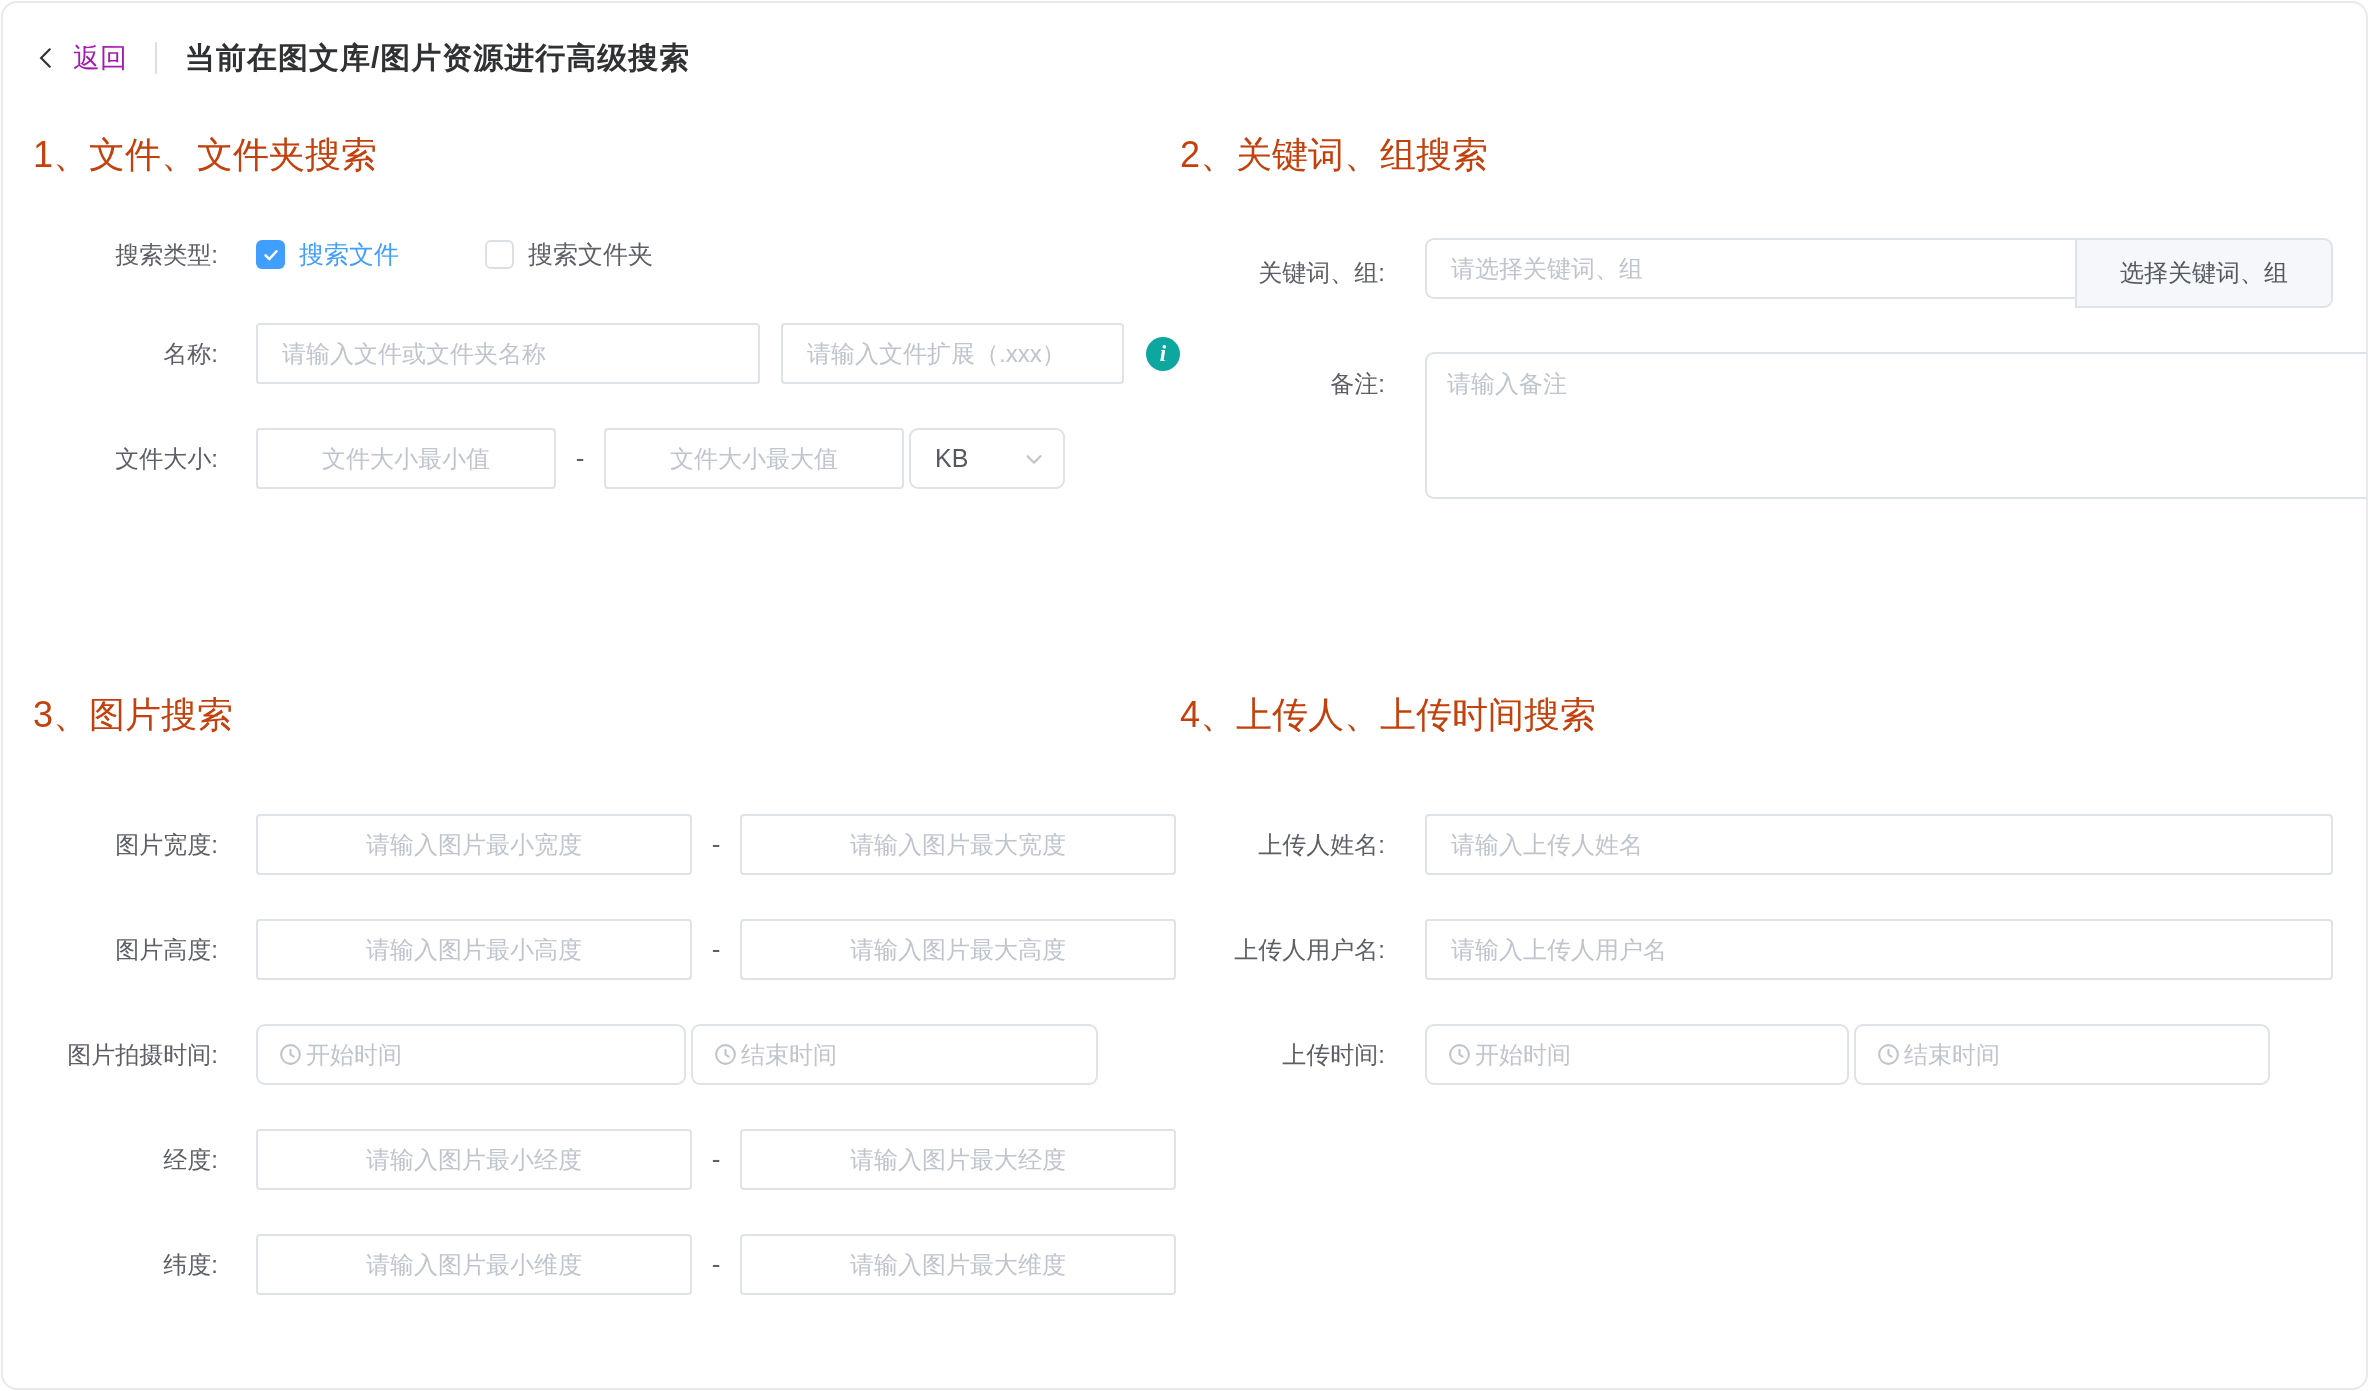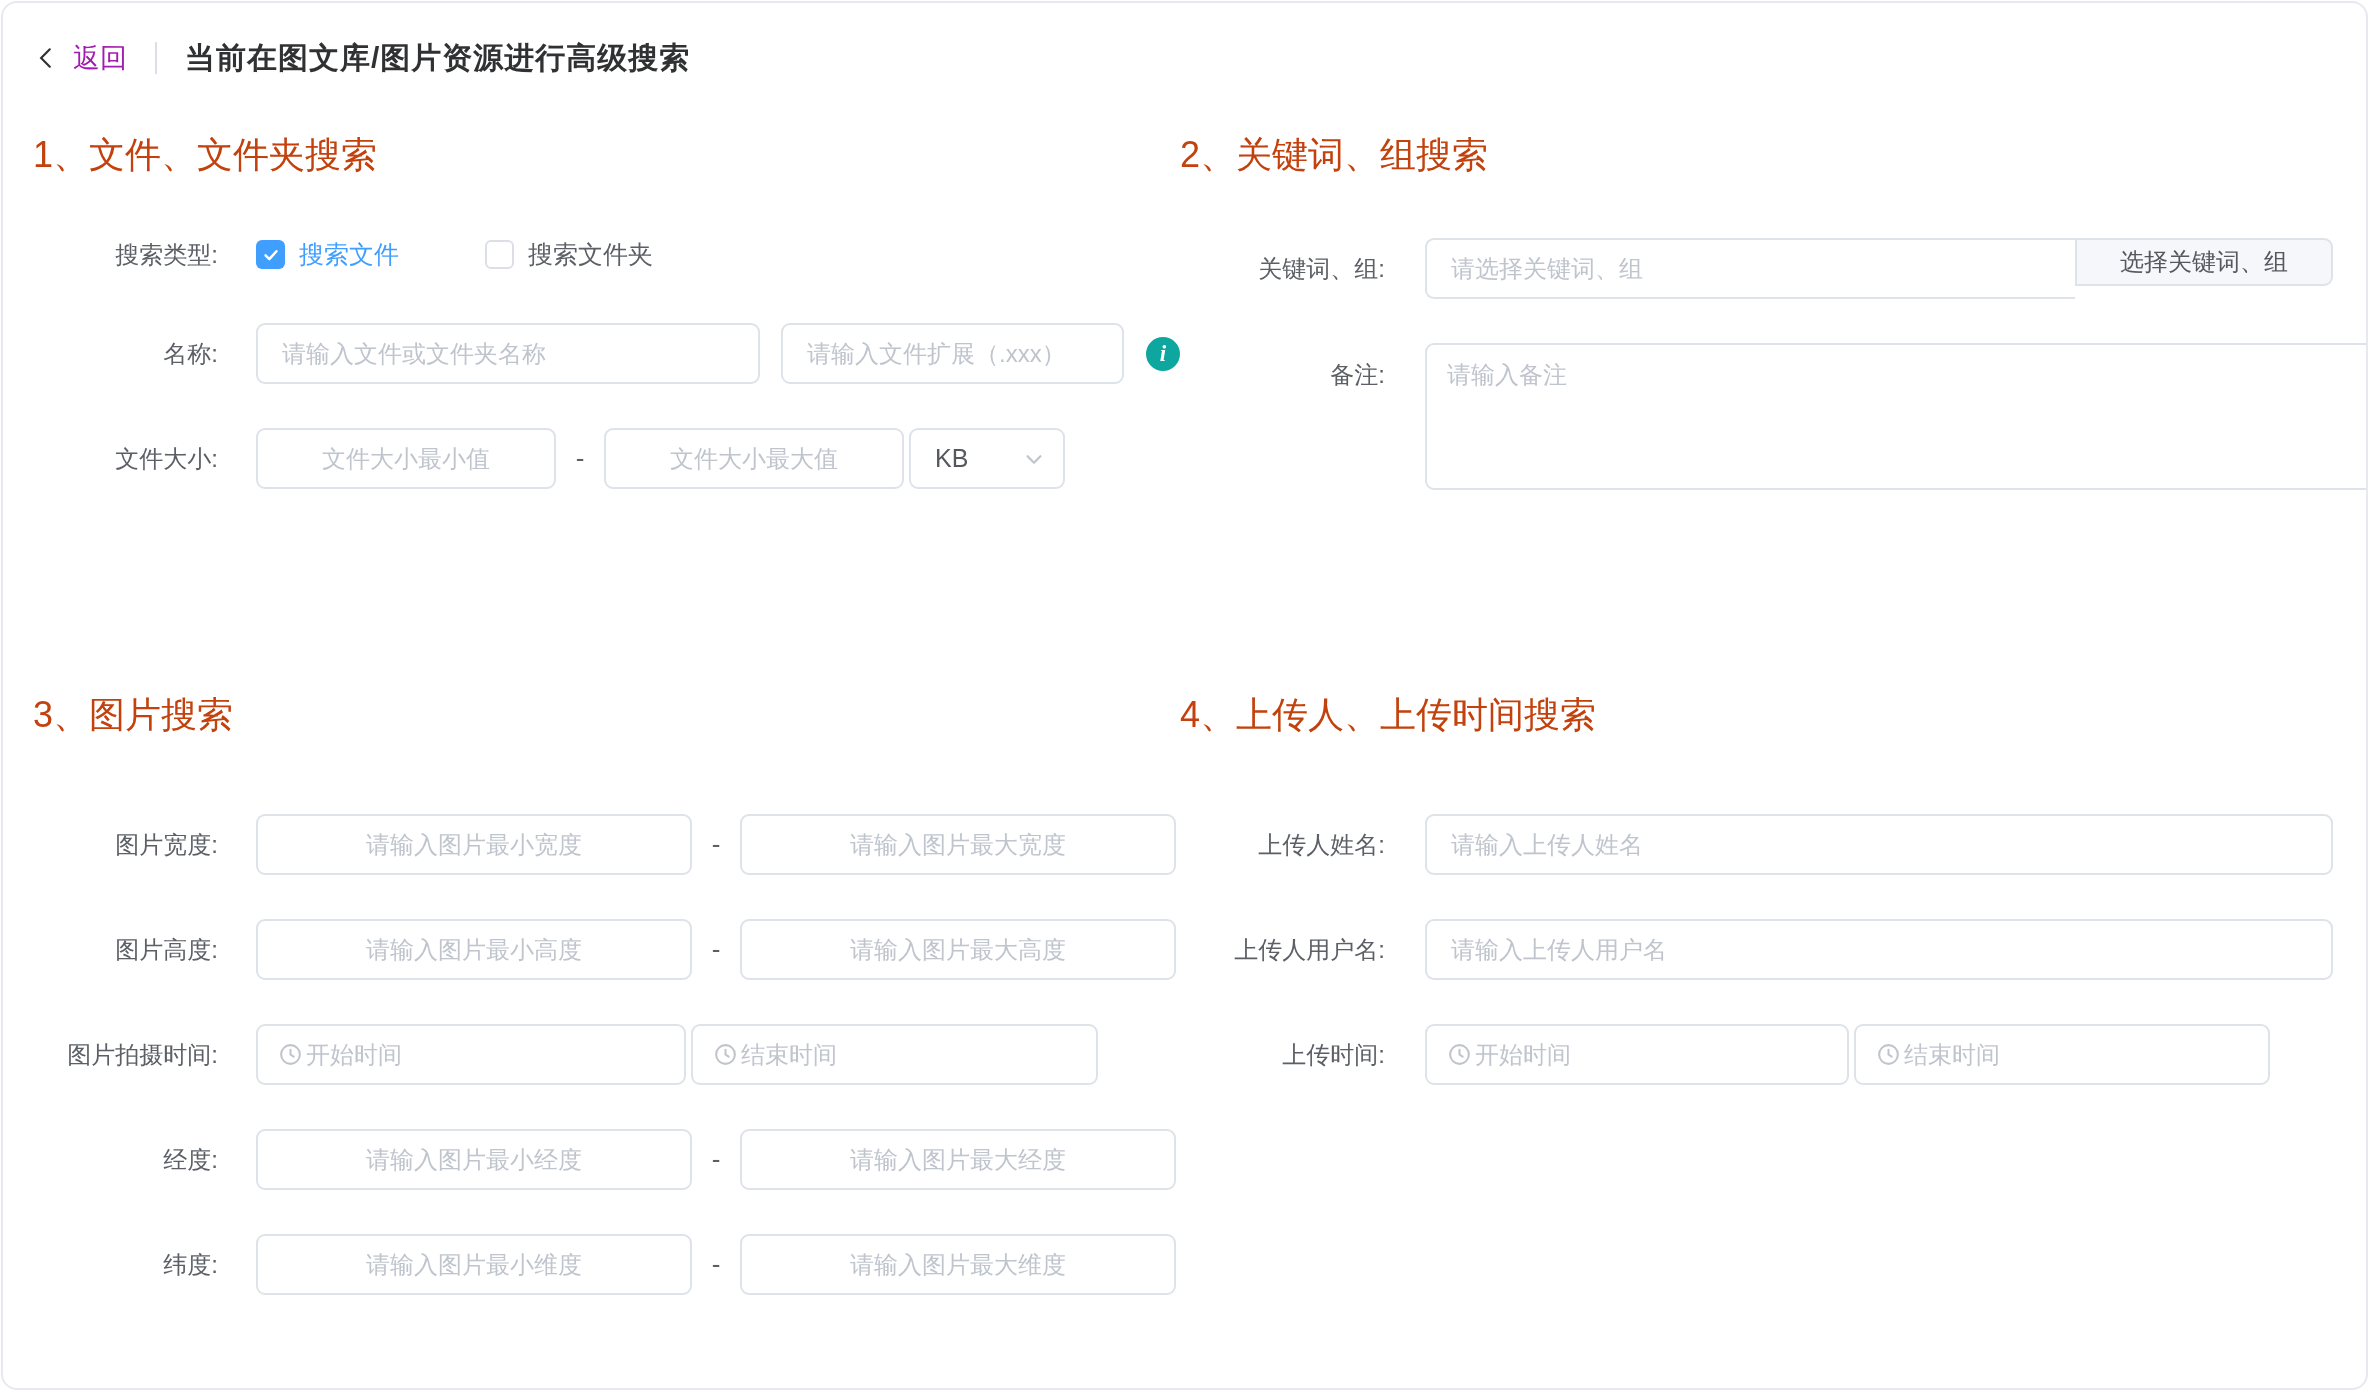--- a/index.html
+++ b/index.html
@@ -21,21 +21,21 @@
   .grid { display: grid; grid-template-columns: 1fr 1fr; grid-template-rows: 572px auto; }
   .sec-title { font-size: 36px; font-weight: 400; color: #c2410c; margin: 18px 0 58px; }
   .row2 .sec-title { margin: 6px 0 74px; }
   
   .frow { display: flex; align-items: center; margin-bottom: 44px; }
   .cb-row { margin-bottom: 52px; }
   .lbl { width: 185px; flex-shrink: 0; text-align: right; margin-right: 38px;
          font-size: 24px; color: #5c6066; }
   .sec-r .lbl { width: 205px; margin-right: 40px; }
   .inp {
-    height: 61px; border: 2px solid #dee2e9; border-radius: 9px;
+    height: 61px; border: 2px solid #dee2e9; border-radius: 4px;
     font-size: 24px; color: #333; padding: 0 24px; outline: none; background: #fff;
     font-family: "Liberation Sans", "DejaVu Sans", sans-serif;
   }
   .inp::placeholder { color: #bfc4cd; opacity: 1; }
   .ctr { text-align: center; }
   .ctr::placeholder { text-align: center; }
   .dash { font-size: 26px; color: #5c6066; margin: 0 18px; width: 12px; text-align: center; }
   .w504 { width: 504px; } .w343 { width: 343px; margin-left: 21px; }
   .w300 { width: 300px; } .w436 { width: 436px; }
   .w908 { width: 908px; }
@@ -60,21 +60,21 @@
   .info-icon {
     width: 34px; height: 34px; border-radius: 50%; background: #0ea79f;
     color: #fff; display: inline-flex; align-items: center; justify-content: center;
     margin-left: 22px; font-family: "Liberation Serif", "DejaVu Serif", serif;
     font-style: italic; font-weight: 700; font-size: 23px; flex-shrink: 0;
   }
   
   .kw-group { display: flex; width: 908px; }
   .kw-input { flex: 1; border-radius: 9px 0 0 9px; border-right: none; }
   .kw-btn {
-    width: 258px; height: 48px; background: #f5f7fa; border: 2px solid #dee2e9;
+    width: 258px; height: 70px; background: #f5f7fa; border: 2px solid #dee2e9;
     border-radius: 0 9px 9px 0; font-size: 24px; color: #55585e; cursor: pointer;
     display: flex; align-items: center; justify-content: center;
     font-family: "Liberation Sans", "DejaVu Sans", sans-serif;
   }
   
   .note-row { align-items: flex-start; }
   .note-row .lbl { margin-top: 16px; }
   .tarea {
     width: 988px; height: 147px; border: 2px solid #dee2e9; border-radius: 9px;
     font-size: 24px; color: #333; padding: 14px 20px; resize: none; outline: none;

